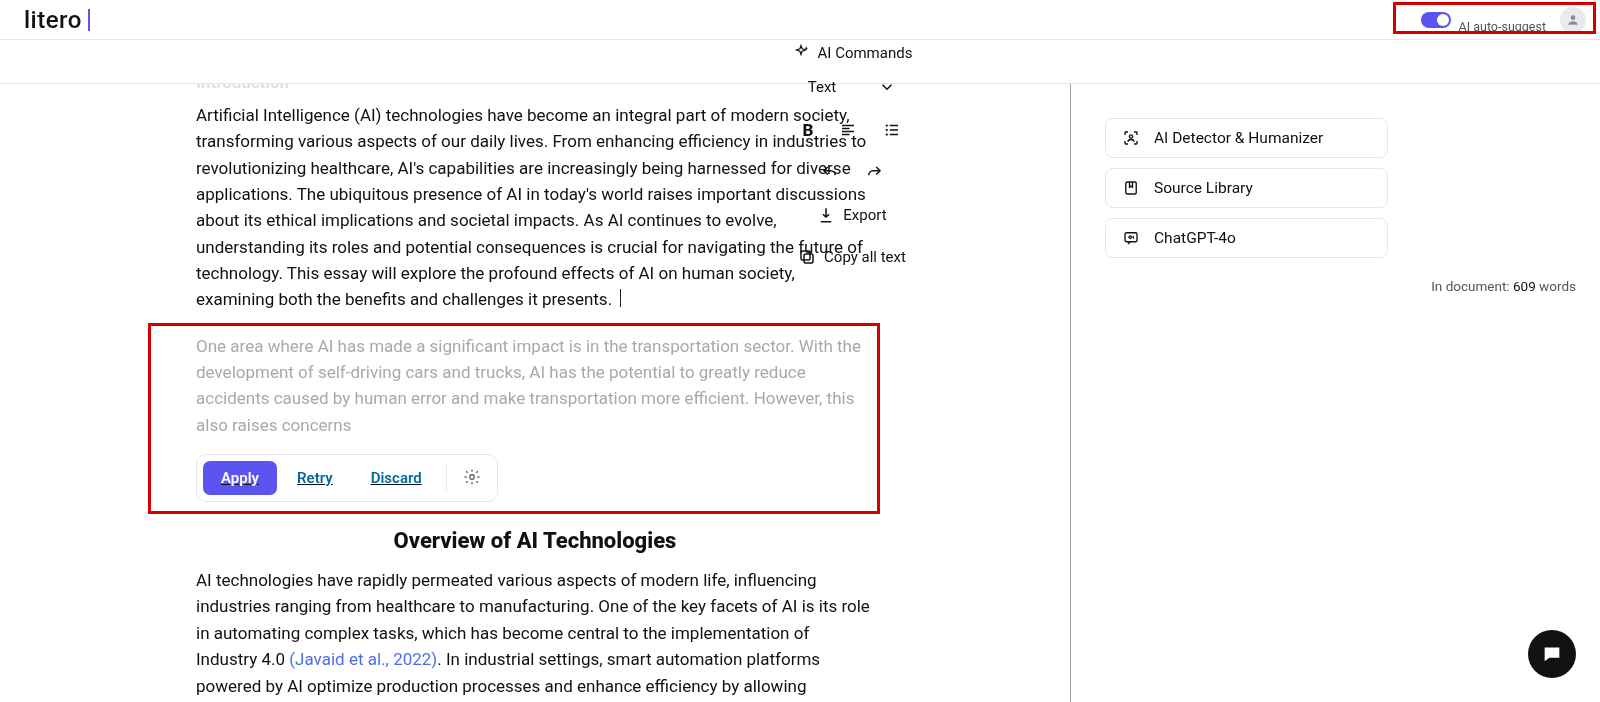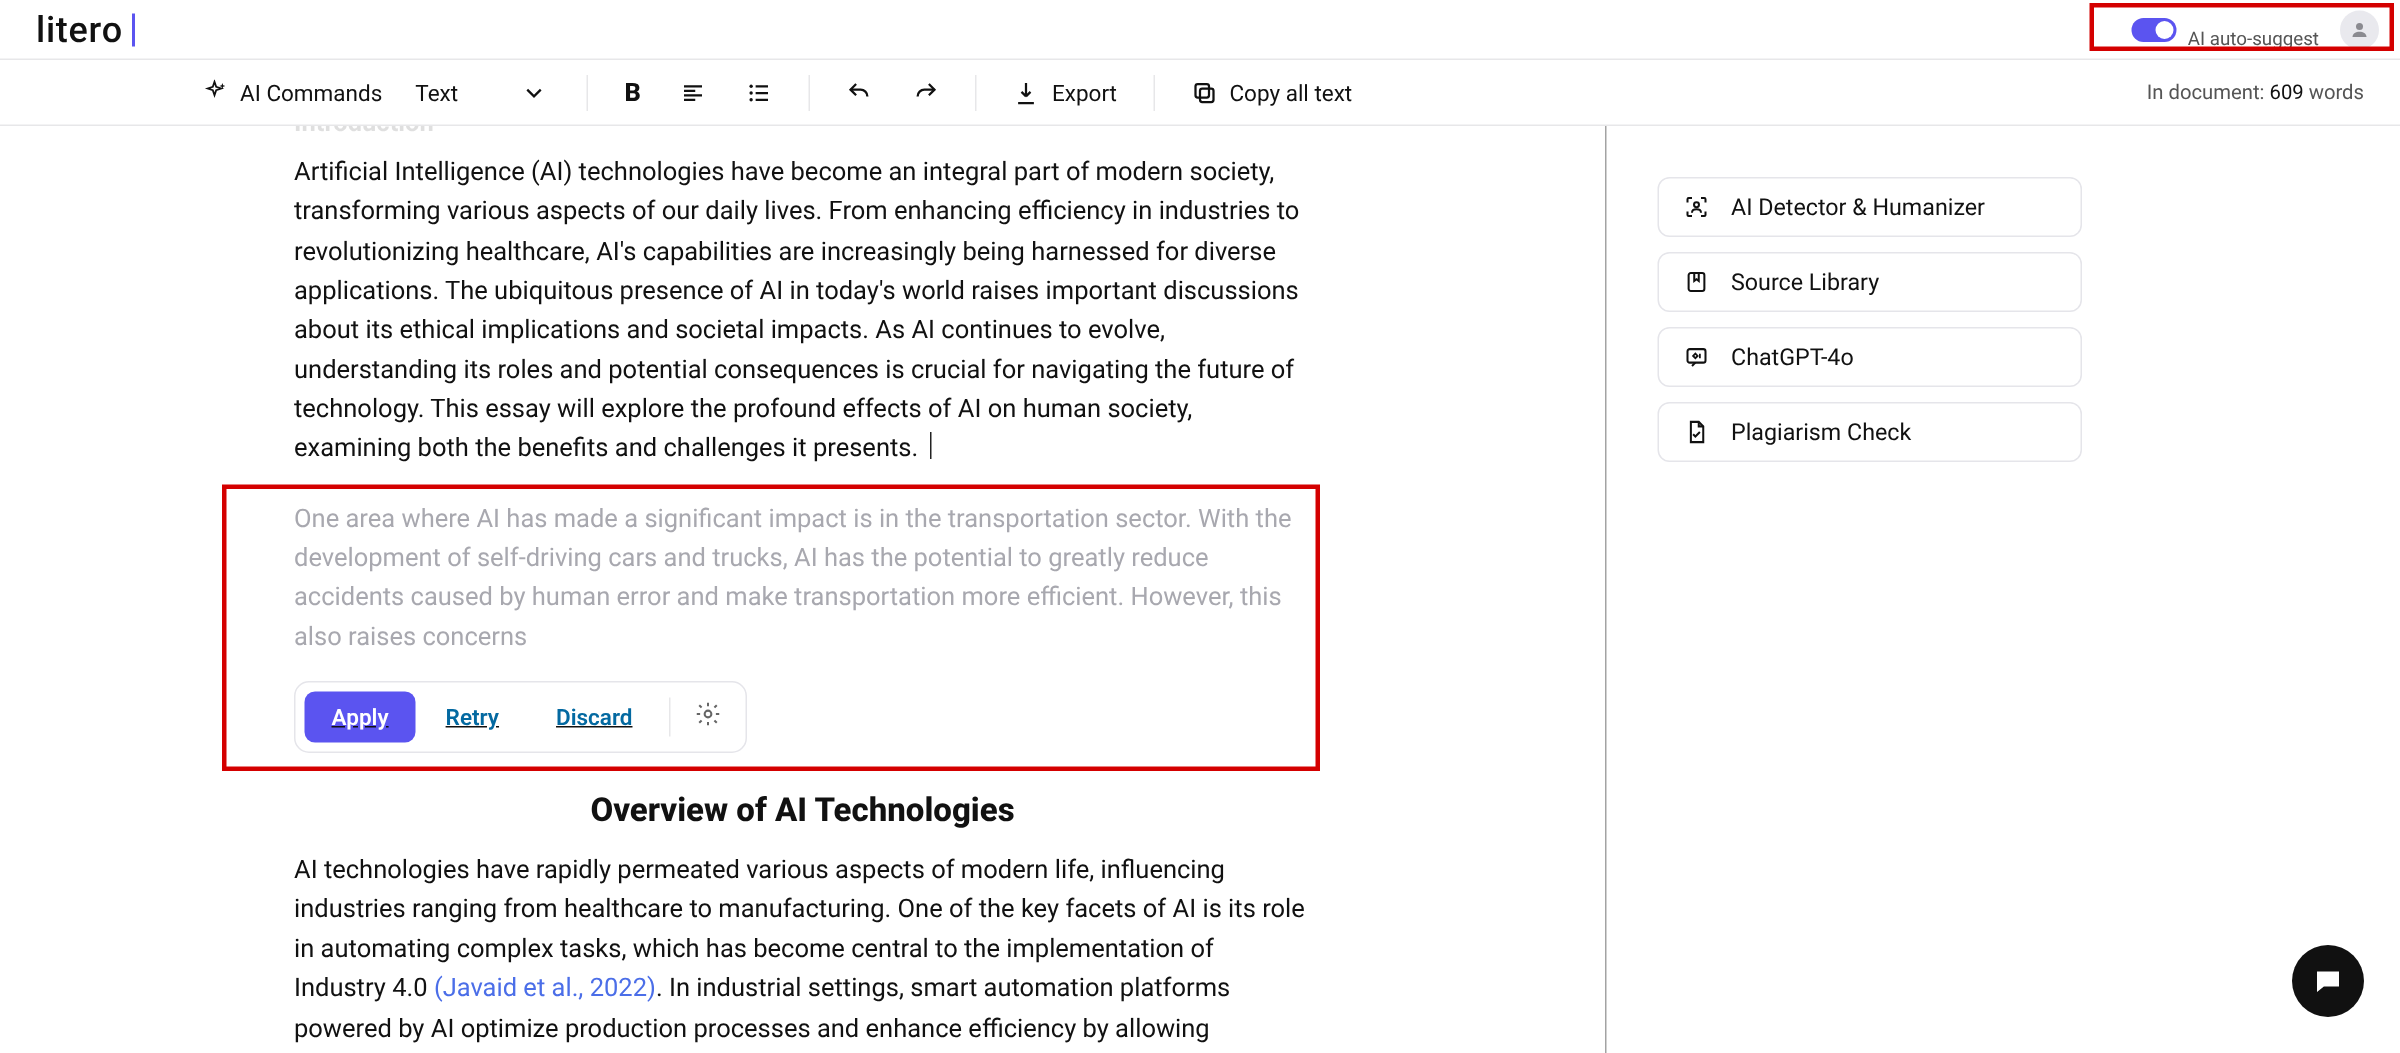--- a/index.html
+++ b/index.html
@@ -67,20 +67,21 @@
 
   
   .toolbar {
     height: 44px;
     display: flex;
     align-items: center;
     border-bottom: 1px solid #e7e7e9;
     padding-left: 128px;
     padding-right: 24px;
     gap: 8px;
+    flex-direction: column;
   }
   .tb-group { display: flex; align-items: center; gap: 14px; }
   .tb-sep { width: 1px; height: 24px; background: #e7e7e9; margin: 0 10px; }
   .tb-btn {
     display: flex; align-items: center; gap: 8px;
     padding: 4px 6px; border-radius: 4px; cursor: pointer;
     font-size: 15px; color: #111;
   }
   .tb-icon { display: inline-flex; }
   .tb-icon svg { width: 18px; height: 18px; }
@@ -336,28 +337,20 @@
       <span>Source Library</span>
     </div>
     <div class="panel-btn">
       <svg viewBox="0 0 24 24">
           <rect x="4" y="5" width="16" height="12" rx="2" stroke="#111" stroke-width="1.8" fill="none"></rect>
           <path d="M8 20l3-3" stroke="#111" stroke-width="1.8"></path>
           <path d="M9 11l2-2 2 2-2 2z M15 9v4" stroke="#111" stroke-width="1.6" fill="none"></path>
         </svg>
       <span>ChatGPT-4o</span>
     </div>
-    <div class="panel-btn">
-      <svg viewBox="0 0 24 24">
-          <path d="M7 3h7l4 4v14H7z" stroke="#111" stroke-width="1.8" fill="none"></path>
-          <path d="M14 3v4h4" stroke="#111" stroke-width="1.8" fill="none"></path>
-          <path d="M9 14l2 2 4-4" stroke="#111" stroke-width="1.8" fill="none"></path>
-        </svg>
-      <span>Plagiarism Check</span>
-    </div>
   </div>
 
 </div>
 
 <div class="chat-fab">
   <svg viewBox="0 0 24 24">
       <path d="M4 5h16v11H9l-5 4V5z" fill="#fff"></path>
     </svg>
 </div>
 

